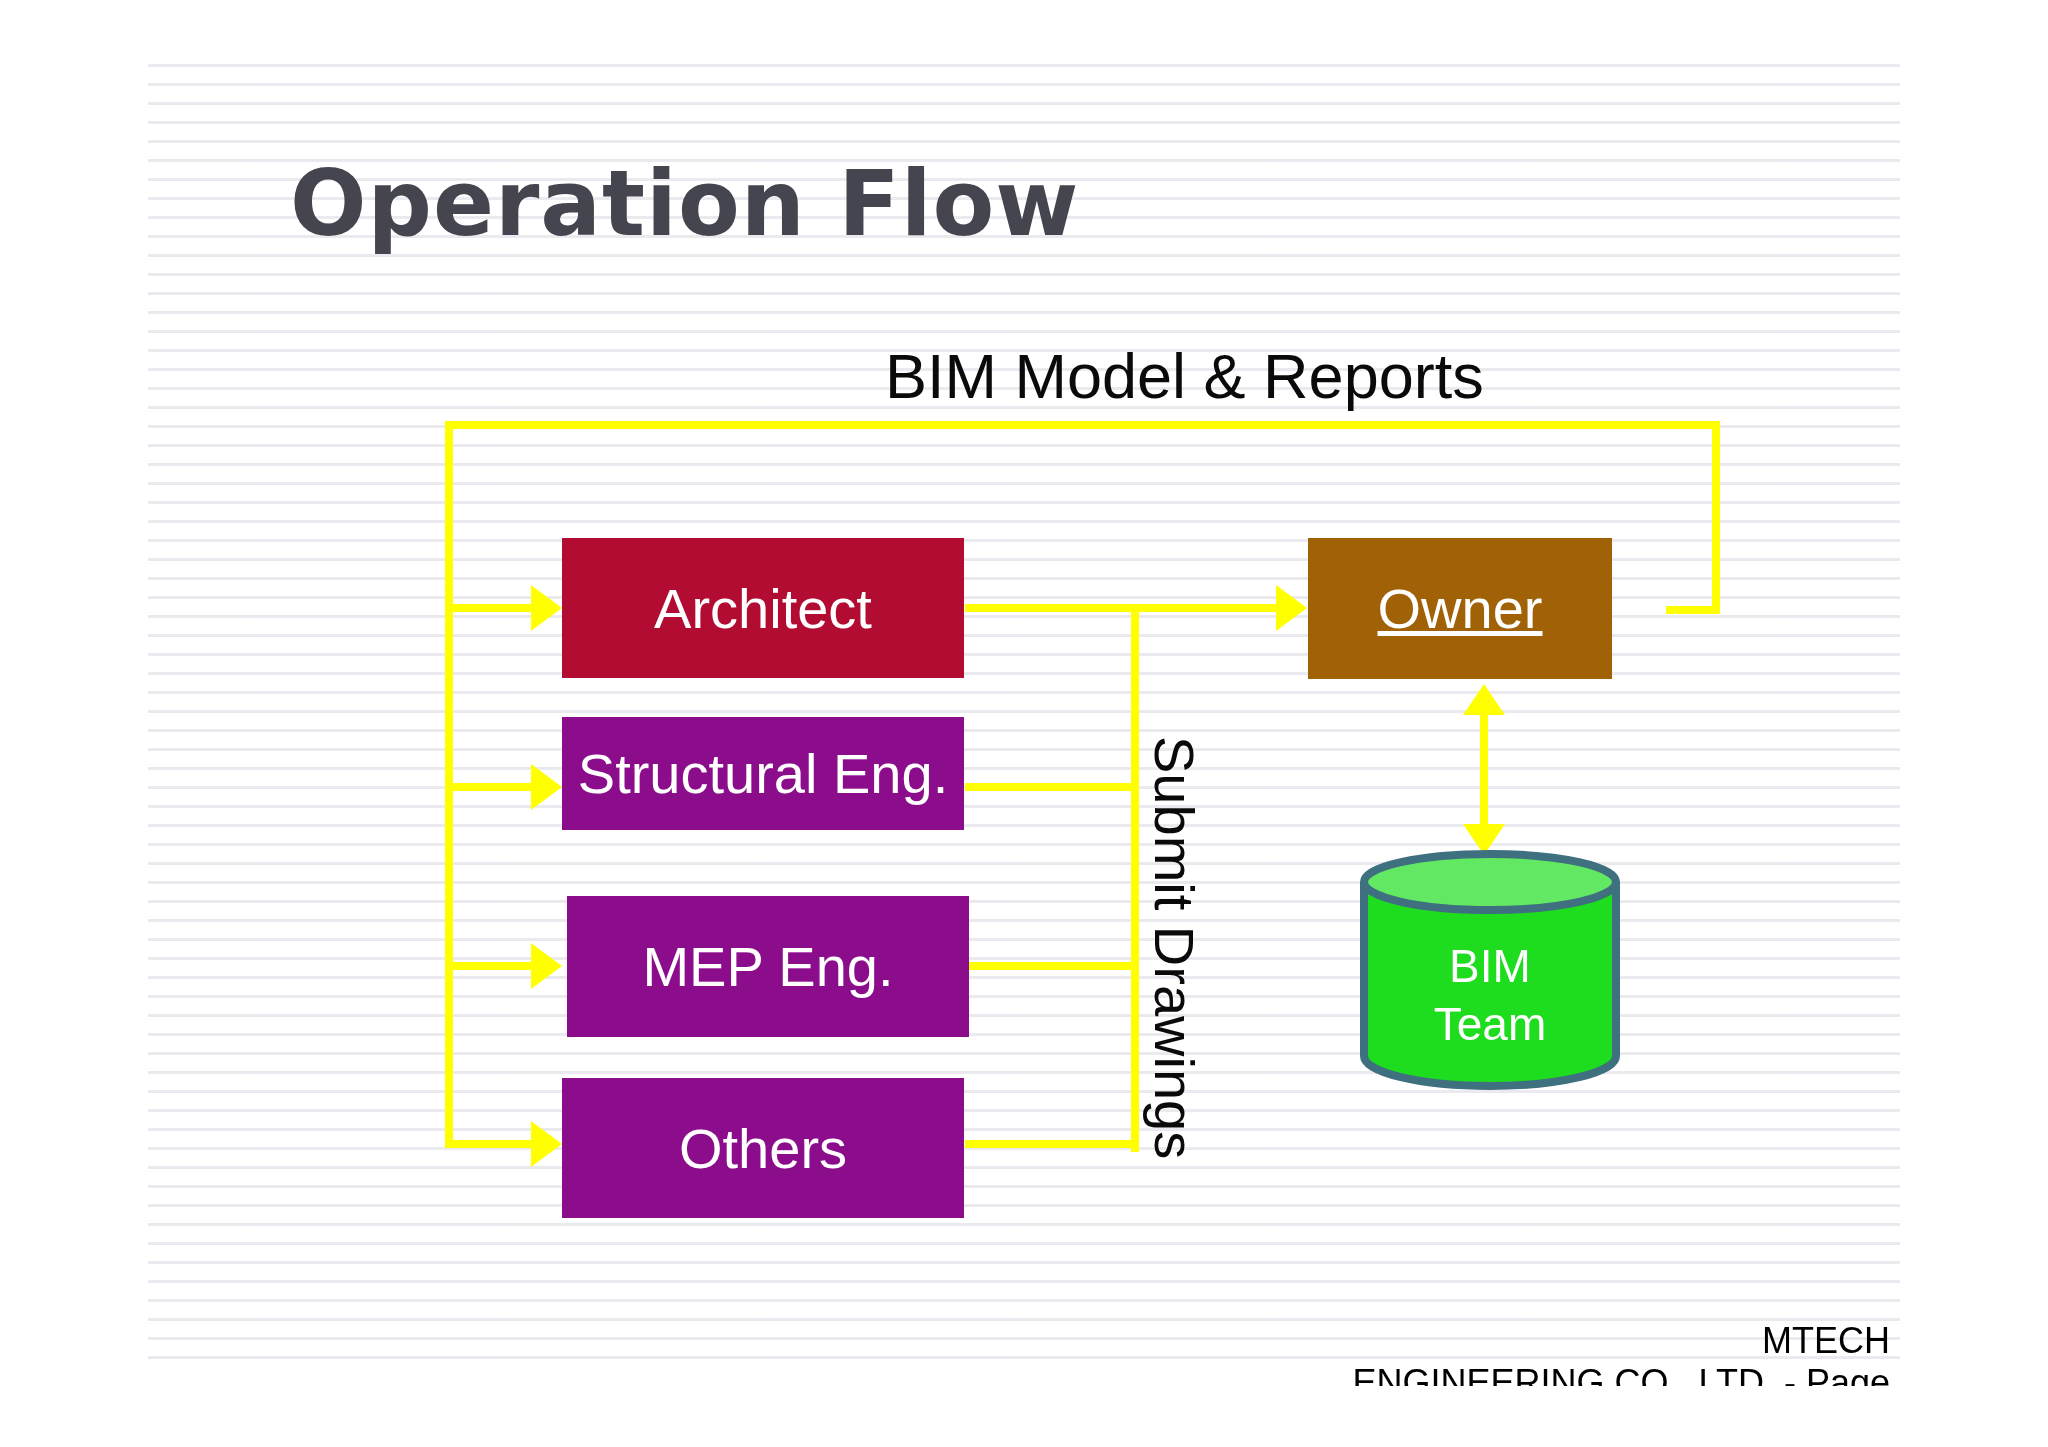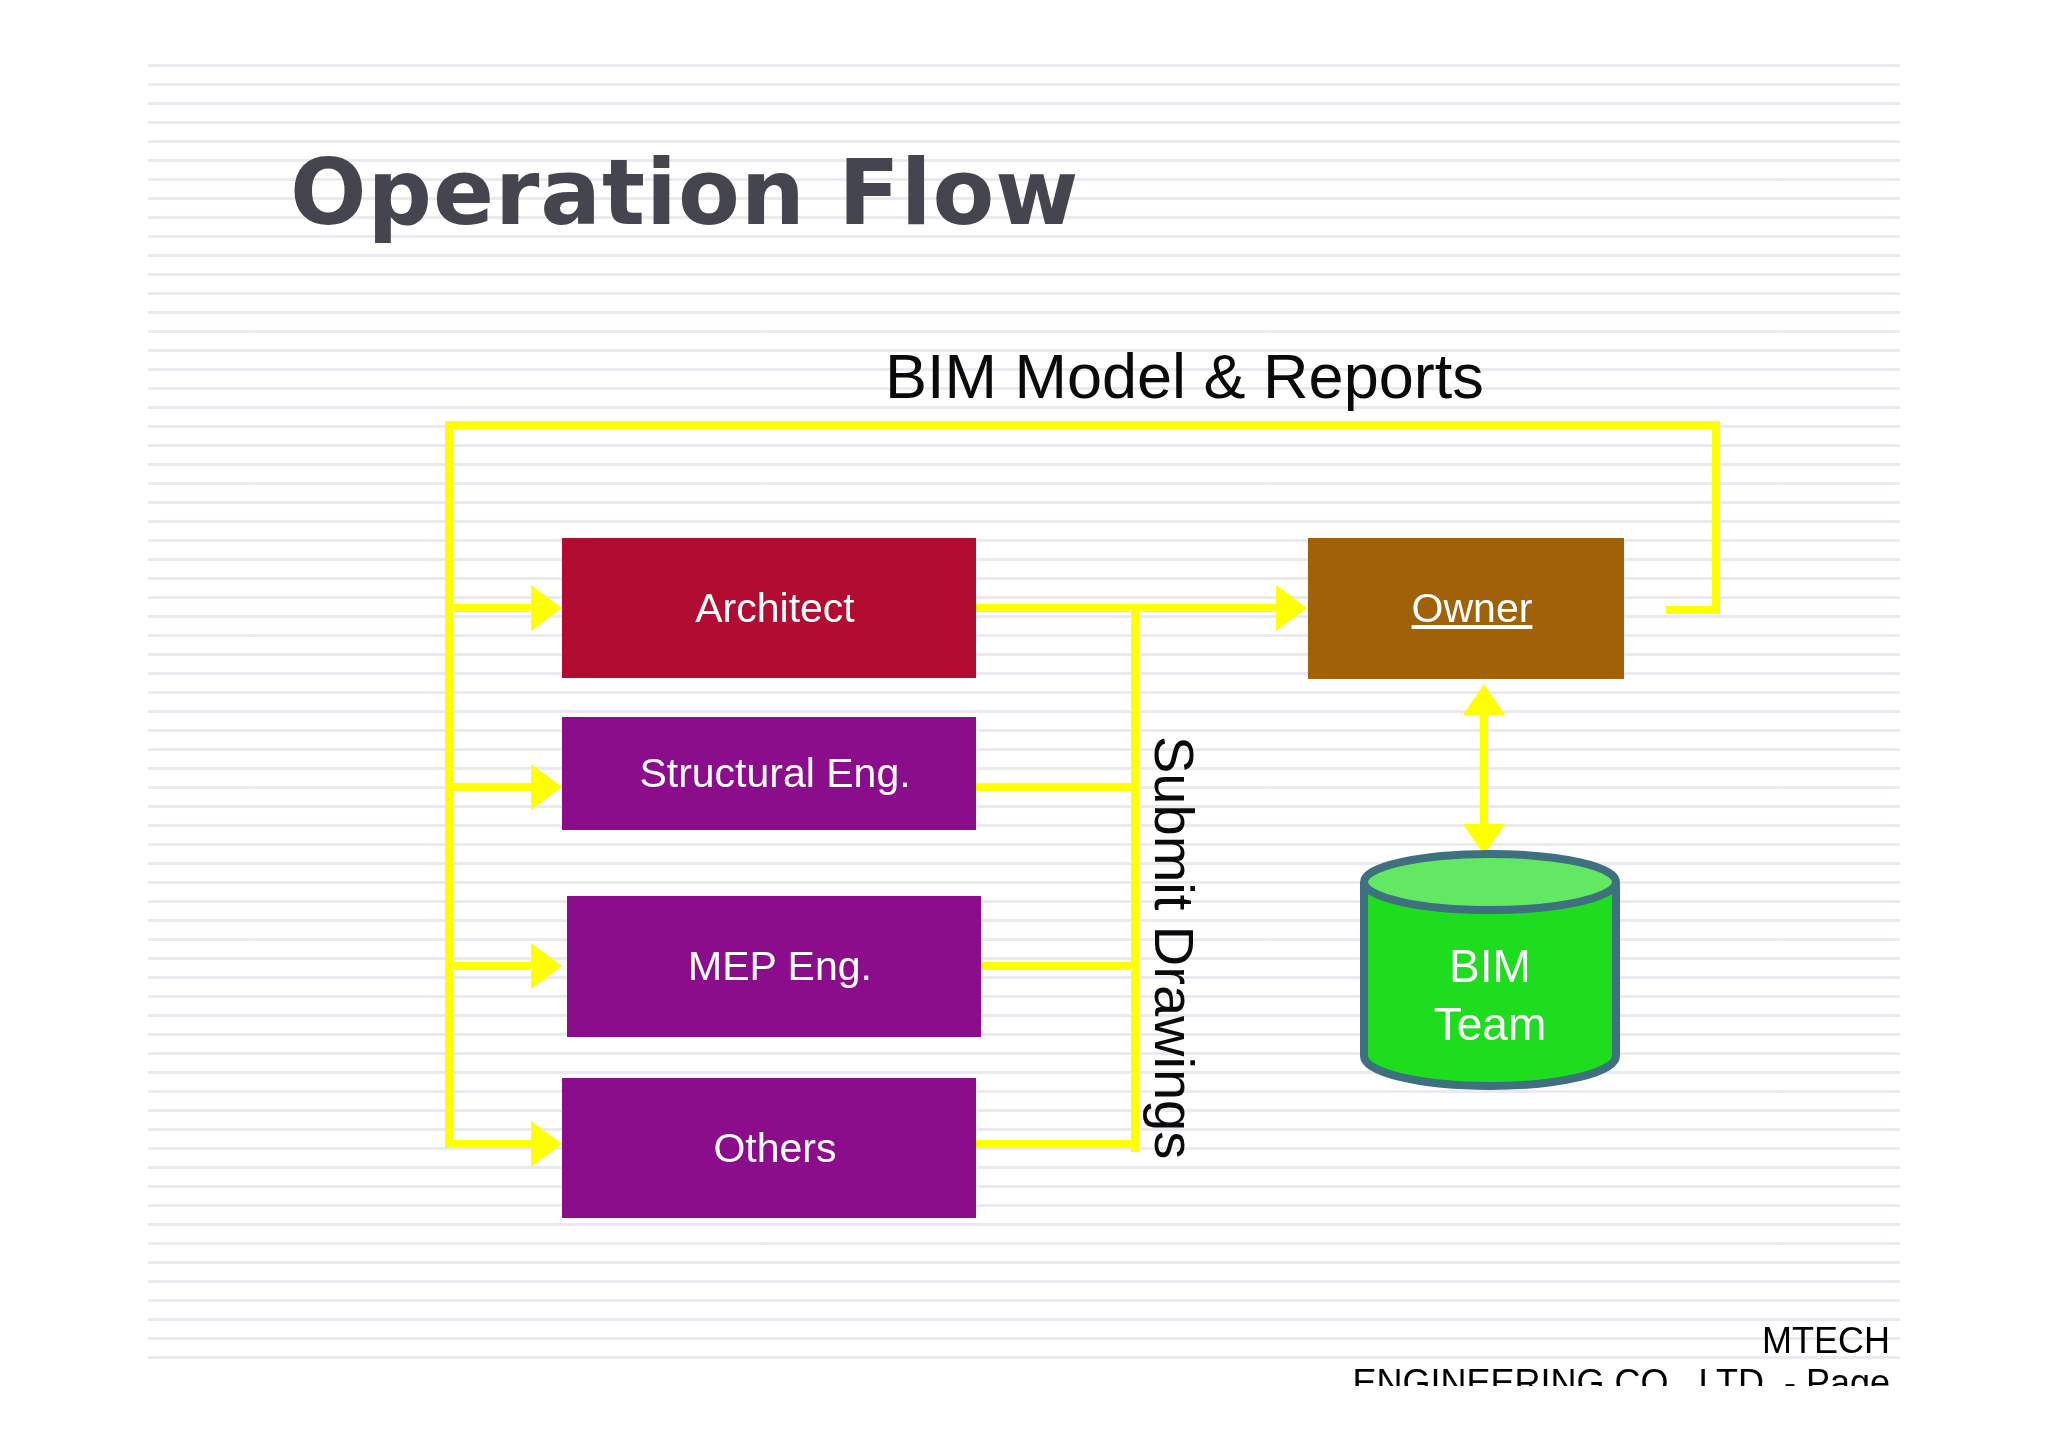--- a/index.html
+++ b/index.html
@@ -8,21 +8,21 @@
     background:#ffffff;font-family:"Liberation Sans",sans-serif;
   }
   .stripes{
     position:absolute;left:148px;top:64px;width:1752px;height:1308px;
     background:repeating-linear-gradient(
       to bottom,
       rgba(216,216,226,0.55) 0px, rgba(216,216,226,0.55) 3px,
       rgba(255,255,255,0) 3px, rgba(255,255,255,0) 19px);
   }
   .title{
-    position:absolute;left:290px;top:148px;margin:0;
+    position:absolute;left:290px;top:159px;margin:0;
     font-family:"DejaVu Sans",sans-serif;font-weight:700;
     font-size:90px;line-height:1;color:#45454f;letter-spacing:1px;
   }
   .top-label{
     position:absolute;left:885px;top:342px;
     font-size:63px;line-height:1.1;color:#0a0a0a;
   }
   .vlabel{
     position:absolute;left:1142px;top:736px;
     writing-mode:vertical-rl;
@@ -33,21 +33,21 @@
     border-top:23px solid transparent;border-bottom:23px solid transparent;
     border-left:31px solid #ffff00;}
   .head-up{position:absolute;width:0;height:0;
     border-left:21px solid transparent;border-right:21px solid transparent;
     border-bottom:31px solid #ffff00;}
   .head-down{position:absolute;width:0;height:0;
     border-left:21px solid transparent;border-right:21px solid transparent;
     border-top:31px solid #ffff00;}
   .node{
     position:absolute;display:flex;align-items:center;justify-content:center;
-    color:#ffffff;font-size:41px;text-align:center;padding-left:12px;
+    color:#ffffff;font-size:56px;text-align:center;
   }
   .node.architect{left:562px;top:538px;width:402px;height:140px;background:#b20c32;}
   .node.structural{left:562px;top:717px;width:402px;height:113px;background:#8c0d8c;}
   .node.mep{left:567px;top:896px;width:402px;height:141px;background:#8c0d8c;}
   .node.others{left:562px;top:1078px;width:402px;height:140px;background:#8c0d8c;}
   .node.owner{left:1308px;top:538px;width:304px;height:141px;background:#a16207;text-decoration:underline;}
   .cylinder{position:absolute;left:1355px;top:848px;}
   .footer{
     position:absolute;left:1200px;top:1320px;width:690px;height:66px;
     overflow:hidden;text-align:right;

